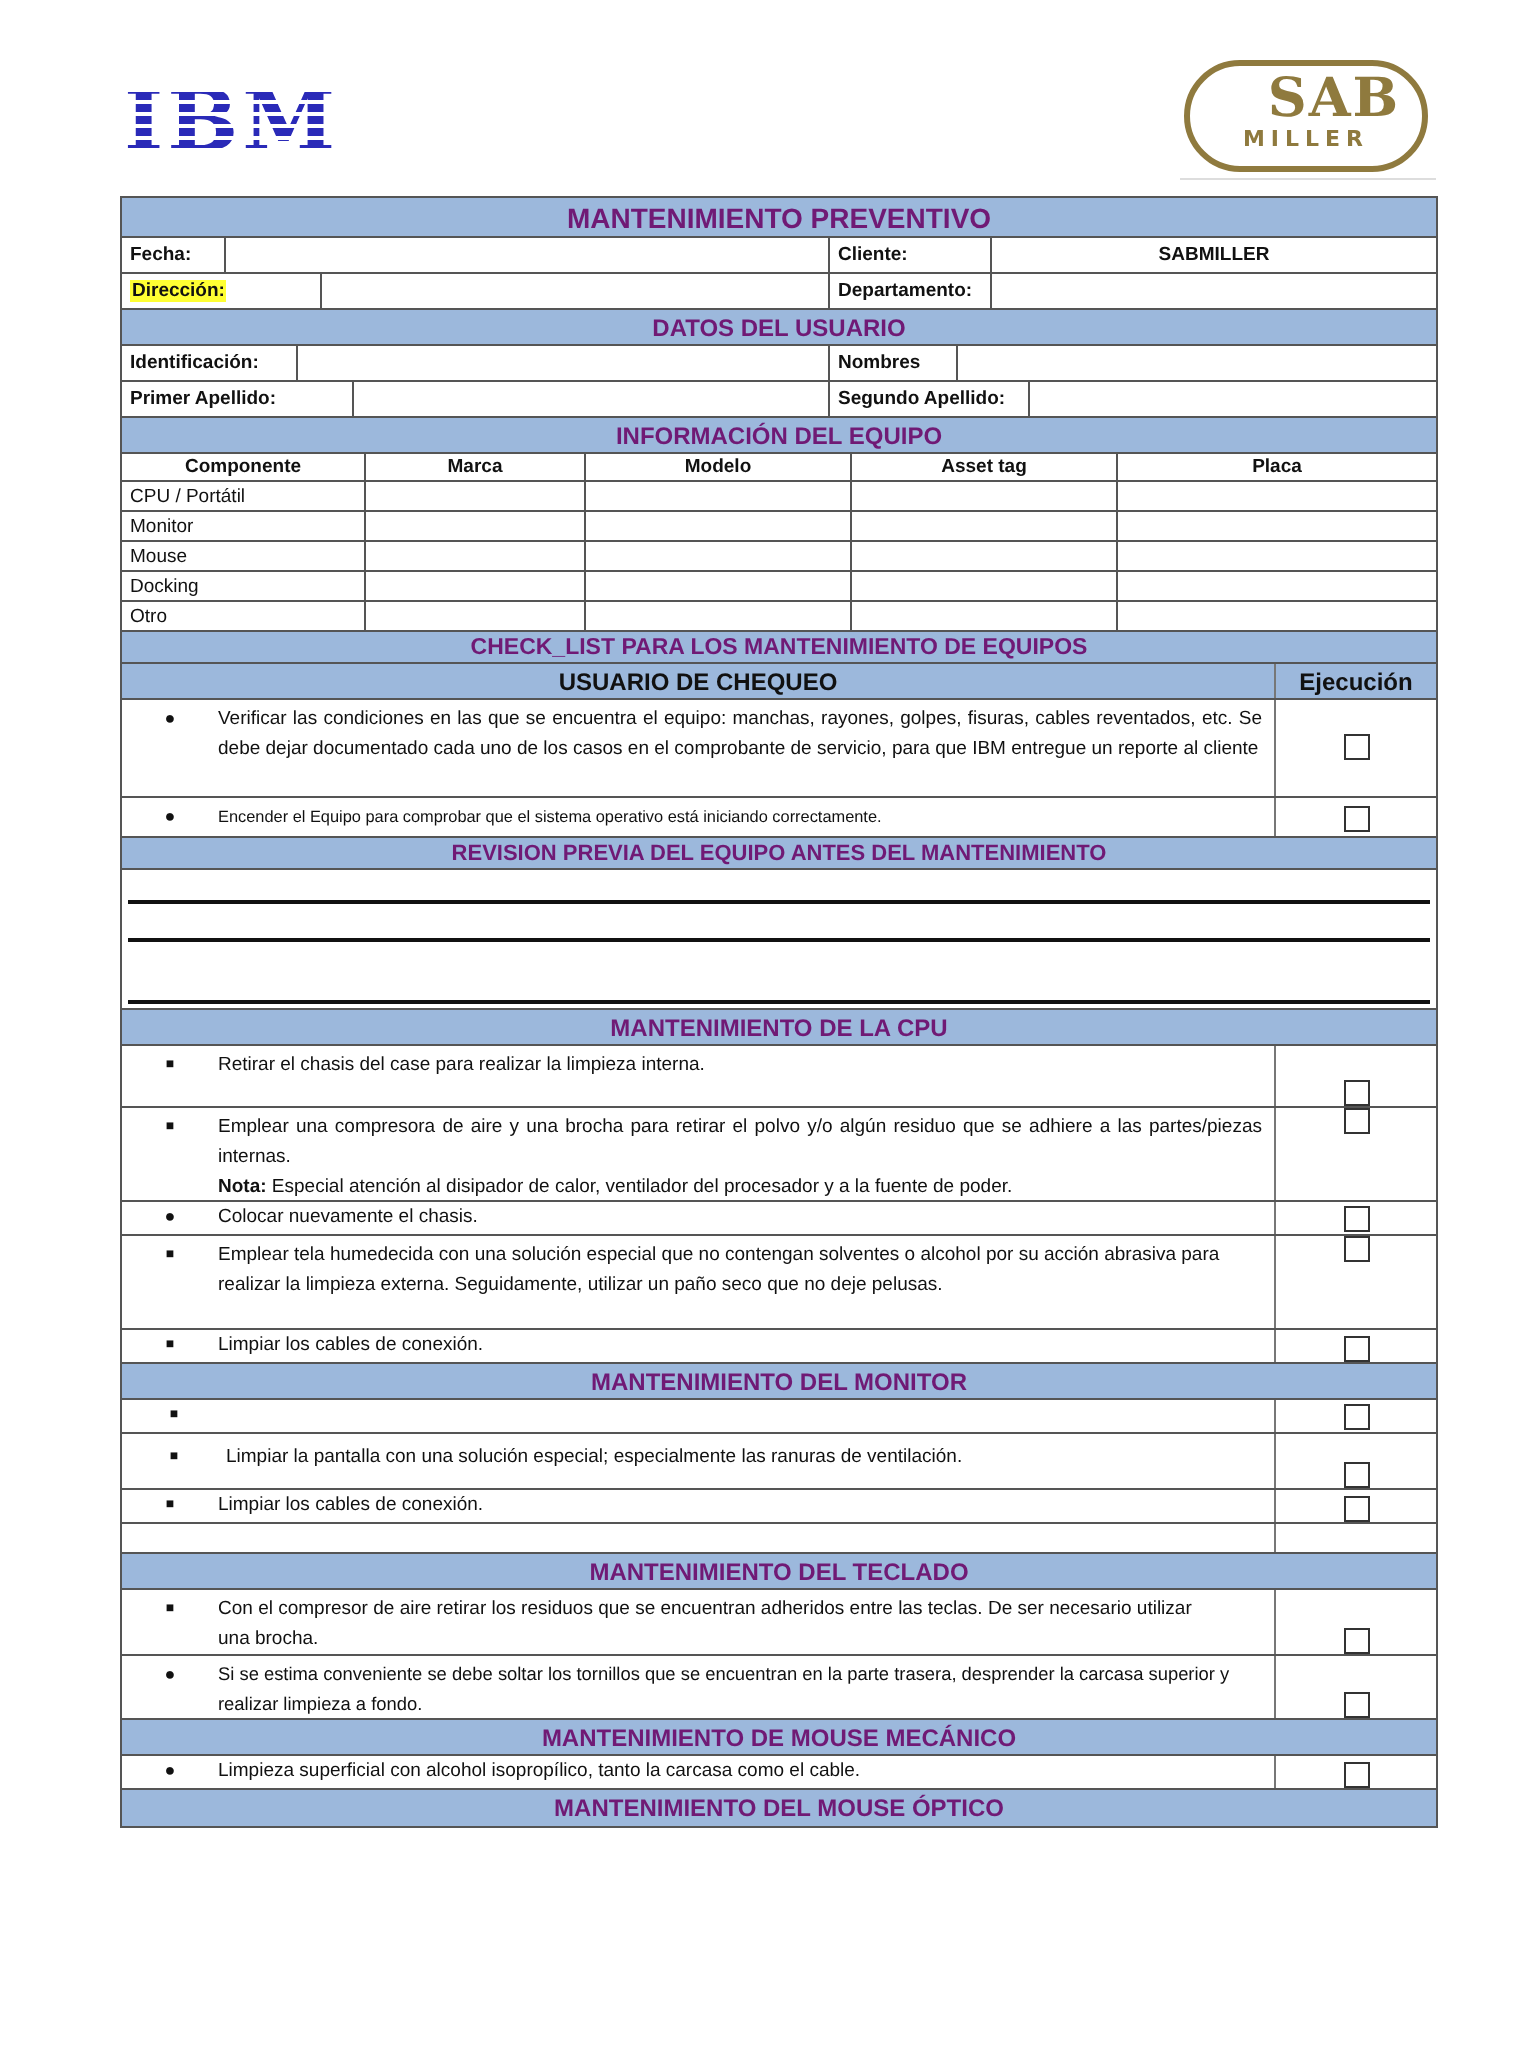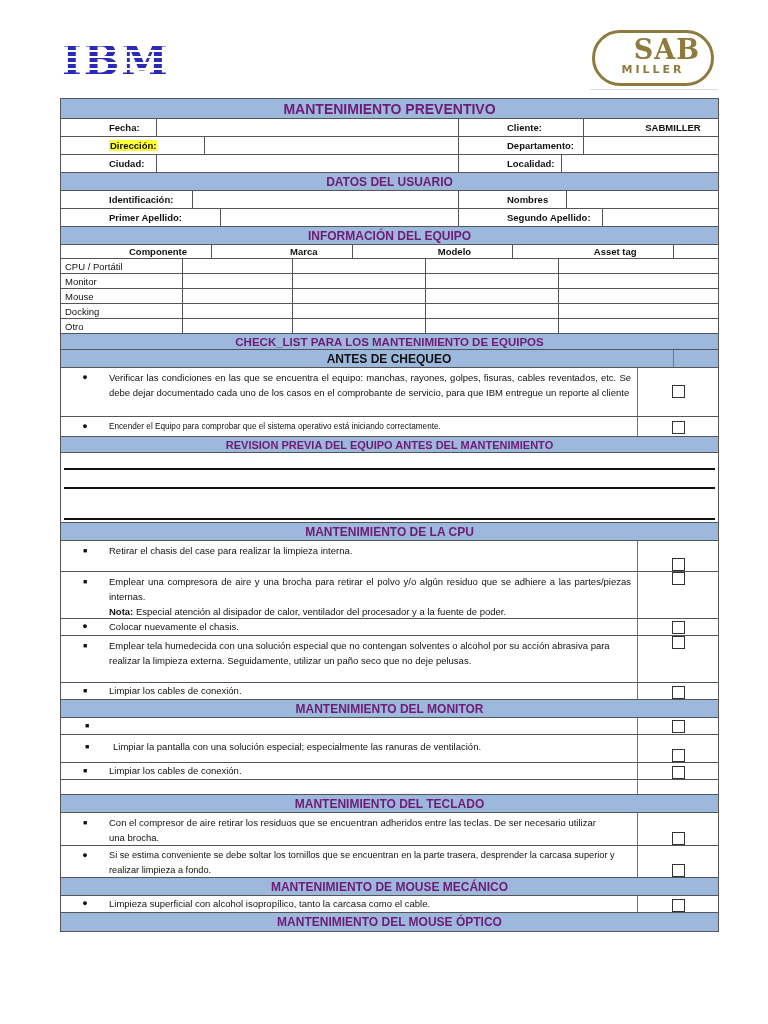--- a/index.html
+++ b/index.html
@@ -20,21 +20,21 @@
 
   .form { position: absolute; left: 60px; top: 98px; width: 659px; border: 1px solid #555; }
   .row { position: relative; width: 100%; border-bottom: 1px solid #555; display: flex; }
   .row:last-child { border-bottom: none; }
   .hdr { background: #9cb8dc; justify-content: center; align-items: center; font-weight: bold; color: #701a75; }
   .hdr.big { height: 20px; font-size: 14px; }
   .hdr.mid { height: 18px; font-size: 12px; }
   .hdr.sm { height: 16px; font-size: 11px; }
   .cell { font-size: 9.5px; display: flex; align-items: center; padding-left: 4px; border-right: 1px solid #555; height: 100%; overflow: hidden; white-space: nowrap; }
   .cell:last-child { border-right: none; }
-  .b { font-weight: bold; margin-left: 44px; }
+  .b { font-weight: bold; }
   .hl { background: #ffff33; padding: 0 1px; }
   .ctr { justify-content: center; padding-left: 0; }
 
   .chk-row { display: flex; border-bottom: 1px solid #555; }
   .chk-text { flex: 0 0 577px; border-right: 1px solid #777; display: flex; padding: 2px 6px 2px 0; font-size: 9.5px; line-height: 15px; }
   .chk-bullet { flex: 0 0 48px; text-align: center; font-size: 9px; }
   .chk-body { flex: 1; }
   .chk-box-col { flex: 1; display: flex; justify-content: center; align-items: flex-end; padding-bottom: 2px; }
   .box { width: 13px; height: 13px; border: 1px solid #333; background: #fff; }
   .justify { text-align: justify; }
@@ -75,26 +75,20 @@
 
   <div class="row" style="height:18px">
     <div class="cell b" style="width:100px">
         <span class="hl">Dirección:</span>
       </div>
     <div class="cell" style="width:254px"></div>
     <div class="cell b" style="width:81px">Departamento:</div>
     <div class="cell" style="flex:1"></div>
   </div>
 
-  <div class="row" style="height:18px">
-    <div class="cell b" style="width:52px">Ciudad:</div>
-    <div class="cell" style="width:302px"></div>
-    <div class="cell b" style="width:59px">Localidad:</div>
-    <div class="cell" style="flex:1"></div>
-  </div>
 
   <div class="row hdr mid">
       <span>DATOS DEL USUARIO</span>
     </div>
   <div class="row" style="height:18px">
     <div class="cell b" style="width:88px">Identificación:</div>
     <div class="cell" style="width:266px"></div>
     <div class="cell b" style="width:64px">Nombres</div>
     <div class="cell" style="flex:1"></div>
   </div>
@@ -148,21 +142,21 @@
     <div class="cell" style="width:110px"></div>
     <div class="cell" style="width:133px"></div>
     <div class="cell" style="width:133px"></div>
     <div class="cell" style="flex:1"></div>
   </div>
 
   <div class="row hdr sm" style="font-size:11.5px">
       <span>CHECK_LIST PARA LOS MANTENIMIENTO DE EQUIPOS</span>
     </div>
   <div class="row" style="height:18px;background:#9cb8dc">
-    <div class="cell b ctr" style="width:577px;font-size:12px;border-right:1px solid #777">ANTES DE CHEQUEO</div>
+    <div class="cell b ctr" style="width:577px;font-size:12px;border-right:1px solid #777">USUARIO DE CHEQUEO</div>
     <div class="cell b ctr" style="flex:1;font-size:12px">Ejecución</div>
   </div>
   <div class="chk-row" style="height:49px">
     <div class="chk-text">
       <span class="chk-bullet">●</span>
       <span class="chk-body justify">Verificar las condiciones en las que se encuentra el equipo: manchas, rayones, golpes, fisuras, cables reventados, etc. Se debe dejar documentado cada uno de los casos en el comprobante de servicio, para  que IBM entregue un reporte al cliente</span>
     </div>
     <div class="chk-box-col" style="align-items:center">
         <div class="box"></div>
       </div>

